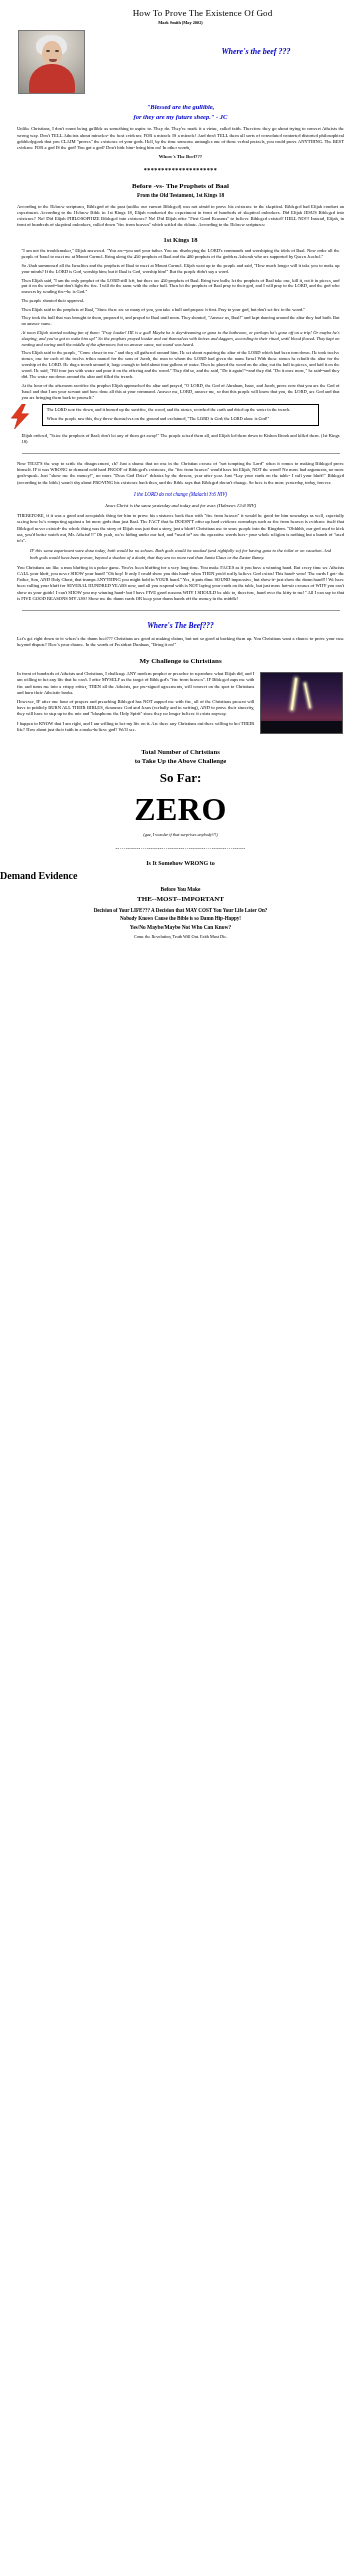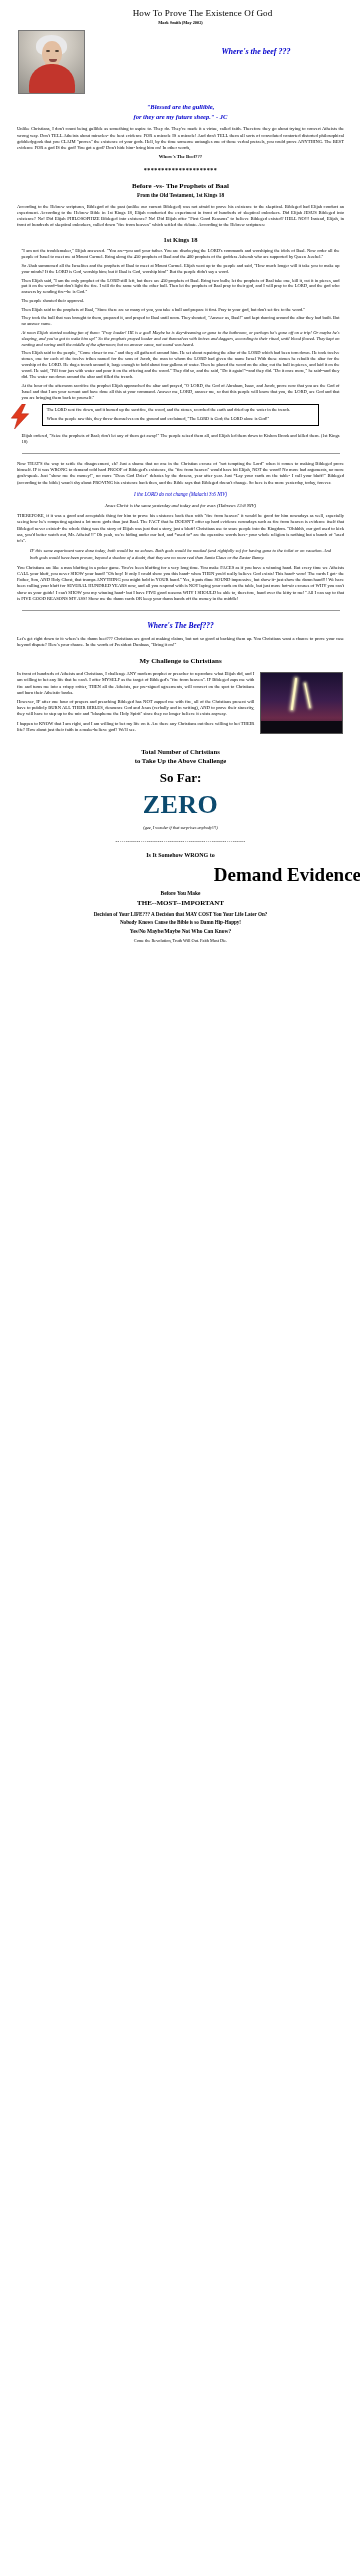--- a/index.html
+++ b/index.html
@@ -263,22 +263,22 @@
     margin: 9.7px 0 2.2px 0;
   }
   .sofar {
     text-align: center;
     font-weight: bold;
     font-size: 13px;
     margin: 4.3px 0 2.2px 0;
   }
   .zero {
     text-align: center;
-    color: #0c4a6e;
-    font-size: 26px;
+    color: #000000;
+    font-size: 32px;
     font-weight: bold;
     font-family: "Liberation Serif", serif;
     margin: 3.2px 0 3.2px 0;
     letter-spacing: 0.5px;
   }
   .zero-note {
     text-align: center;
     font-size: 4.3px;
     font-style: italic;
     margin: 1.1px 0 8.6px 0;
@@ -291,22 +291,22 @@
     margin: 5.4px 0;
   }
 
   .wrong-line {
     text-align: center;
     font-size: 6px;
     font-weight: bold;
     margin: 7.5px 0 3.2px 0;
   }
   .demand {
-    text-align: right;
-    font-size: 19px;
+    text-align: left;
+    font-size: 10px;
     font-weight: bold;
     margin: 2.2px 0 3.2px 0;
   }
   .before-make {
     text-align: center;
     font-size: 5.4px;
     font-weight: bold;
     margin: 2.2px 0 2.2px 0;
   }
   .most-important {

